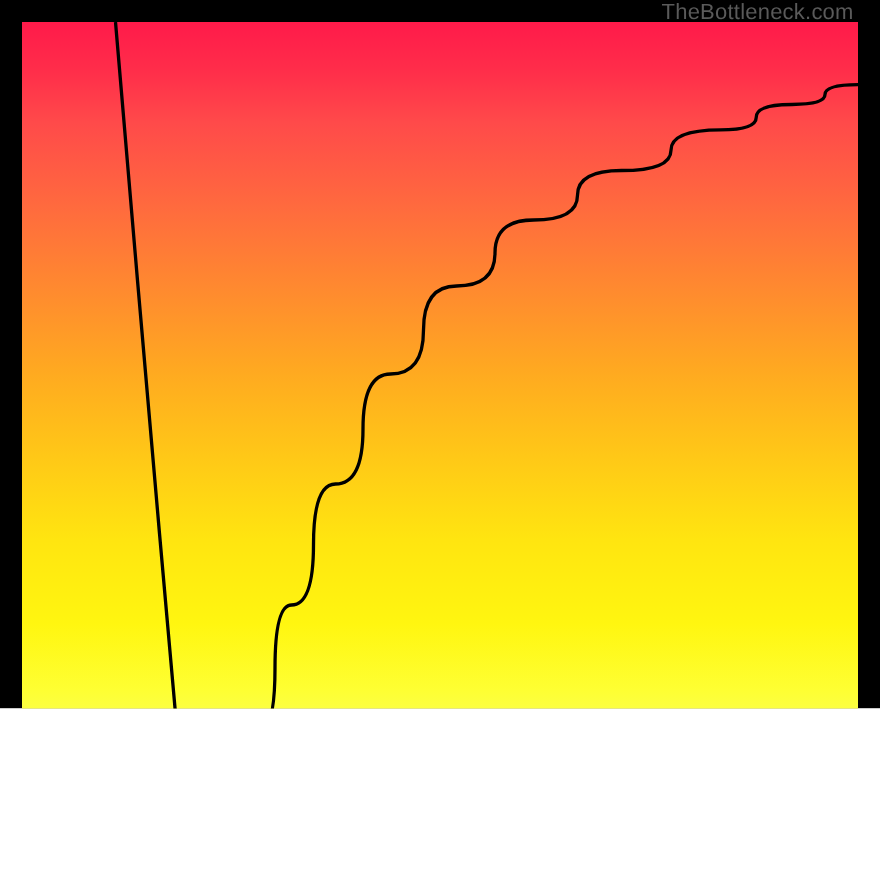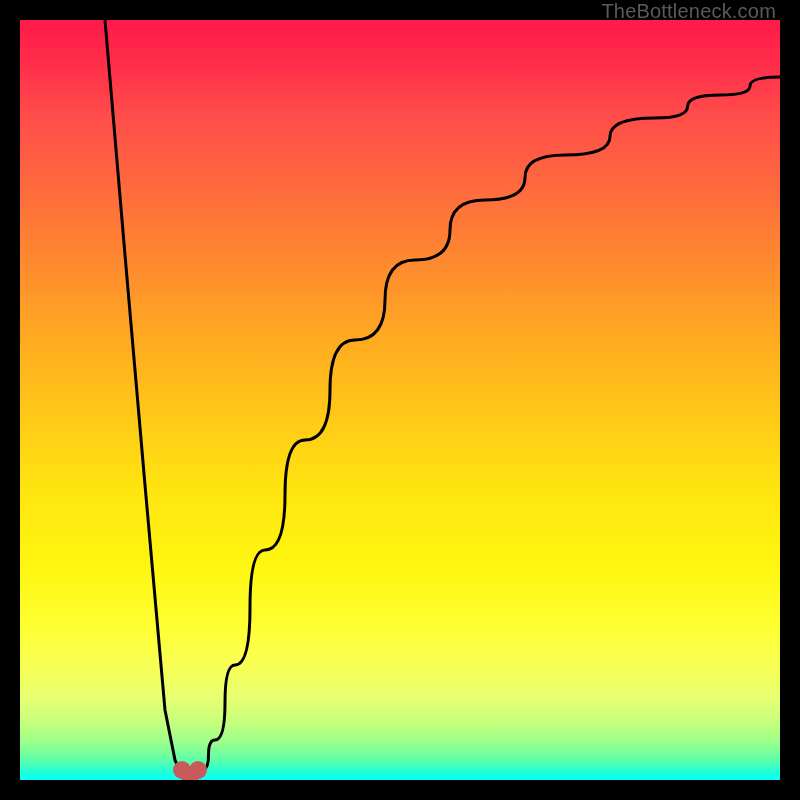--- a/index.html
+++ b/index.html
@@ -2,21 +2,21 @@
 <html><head>
 <meta charset="utf-8">
 <style>
   body {
     margin: 0;
     padding: 0;
     background: #fff;
   }
   .chart-container {
     width: 800px;
-    height: 800px;
+    height: 644px;
     position: relative;
     background: #000;
   }
   .plot-area {
     position: absolute;
     left: 20px;
     top: 20px;
     width: 760px;
     height: 760px;
     overflow: hidden;

